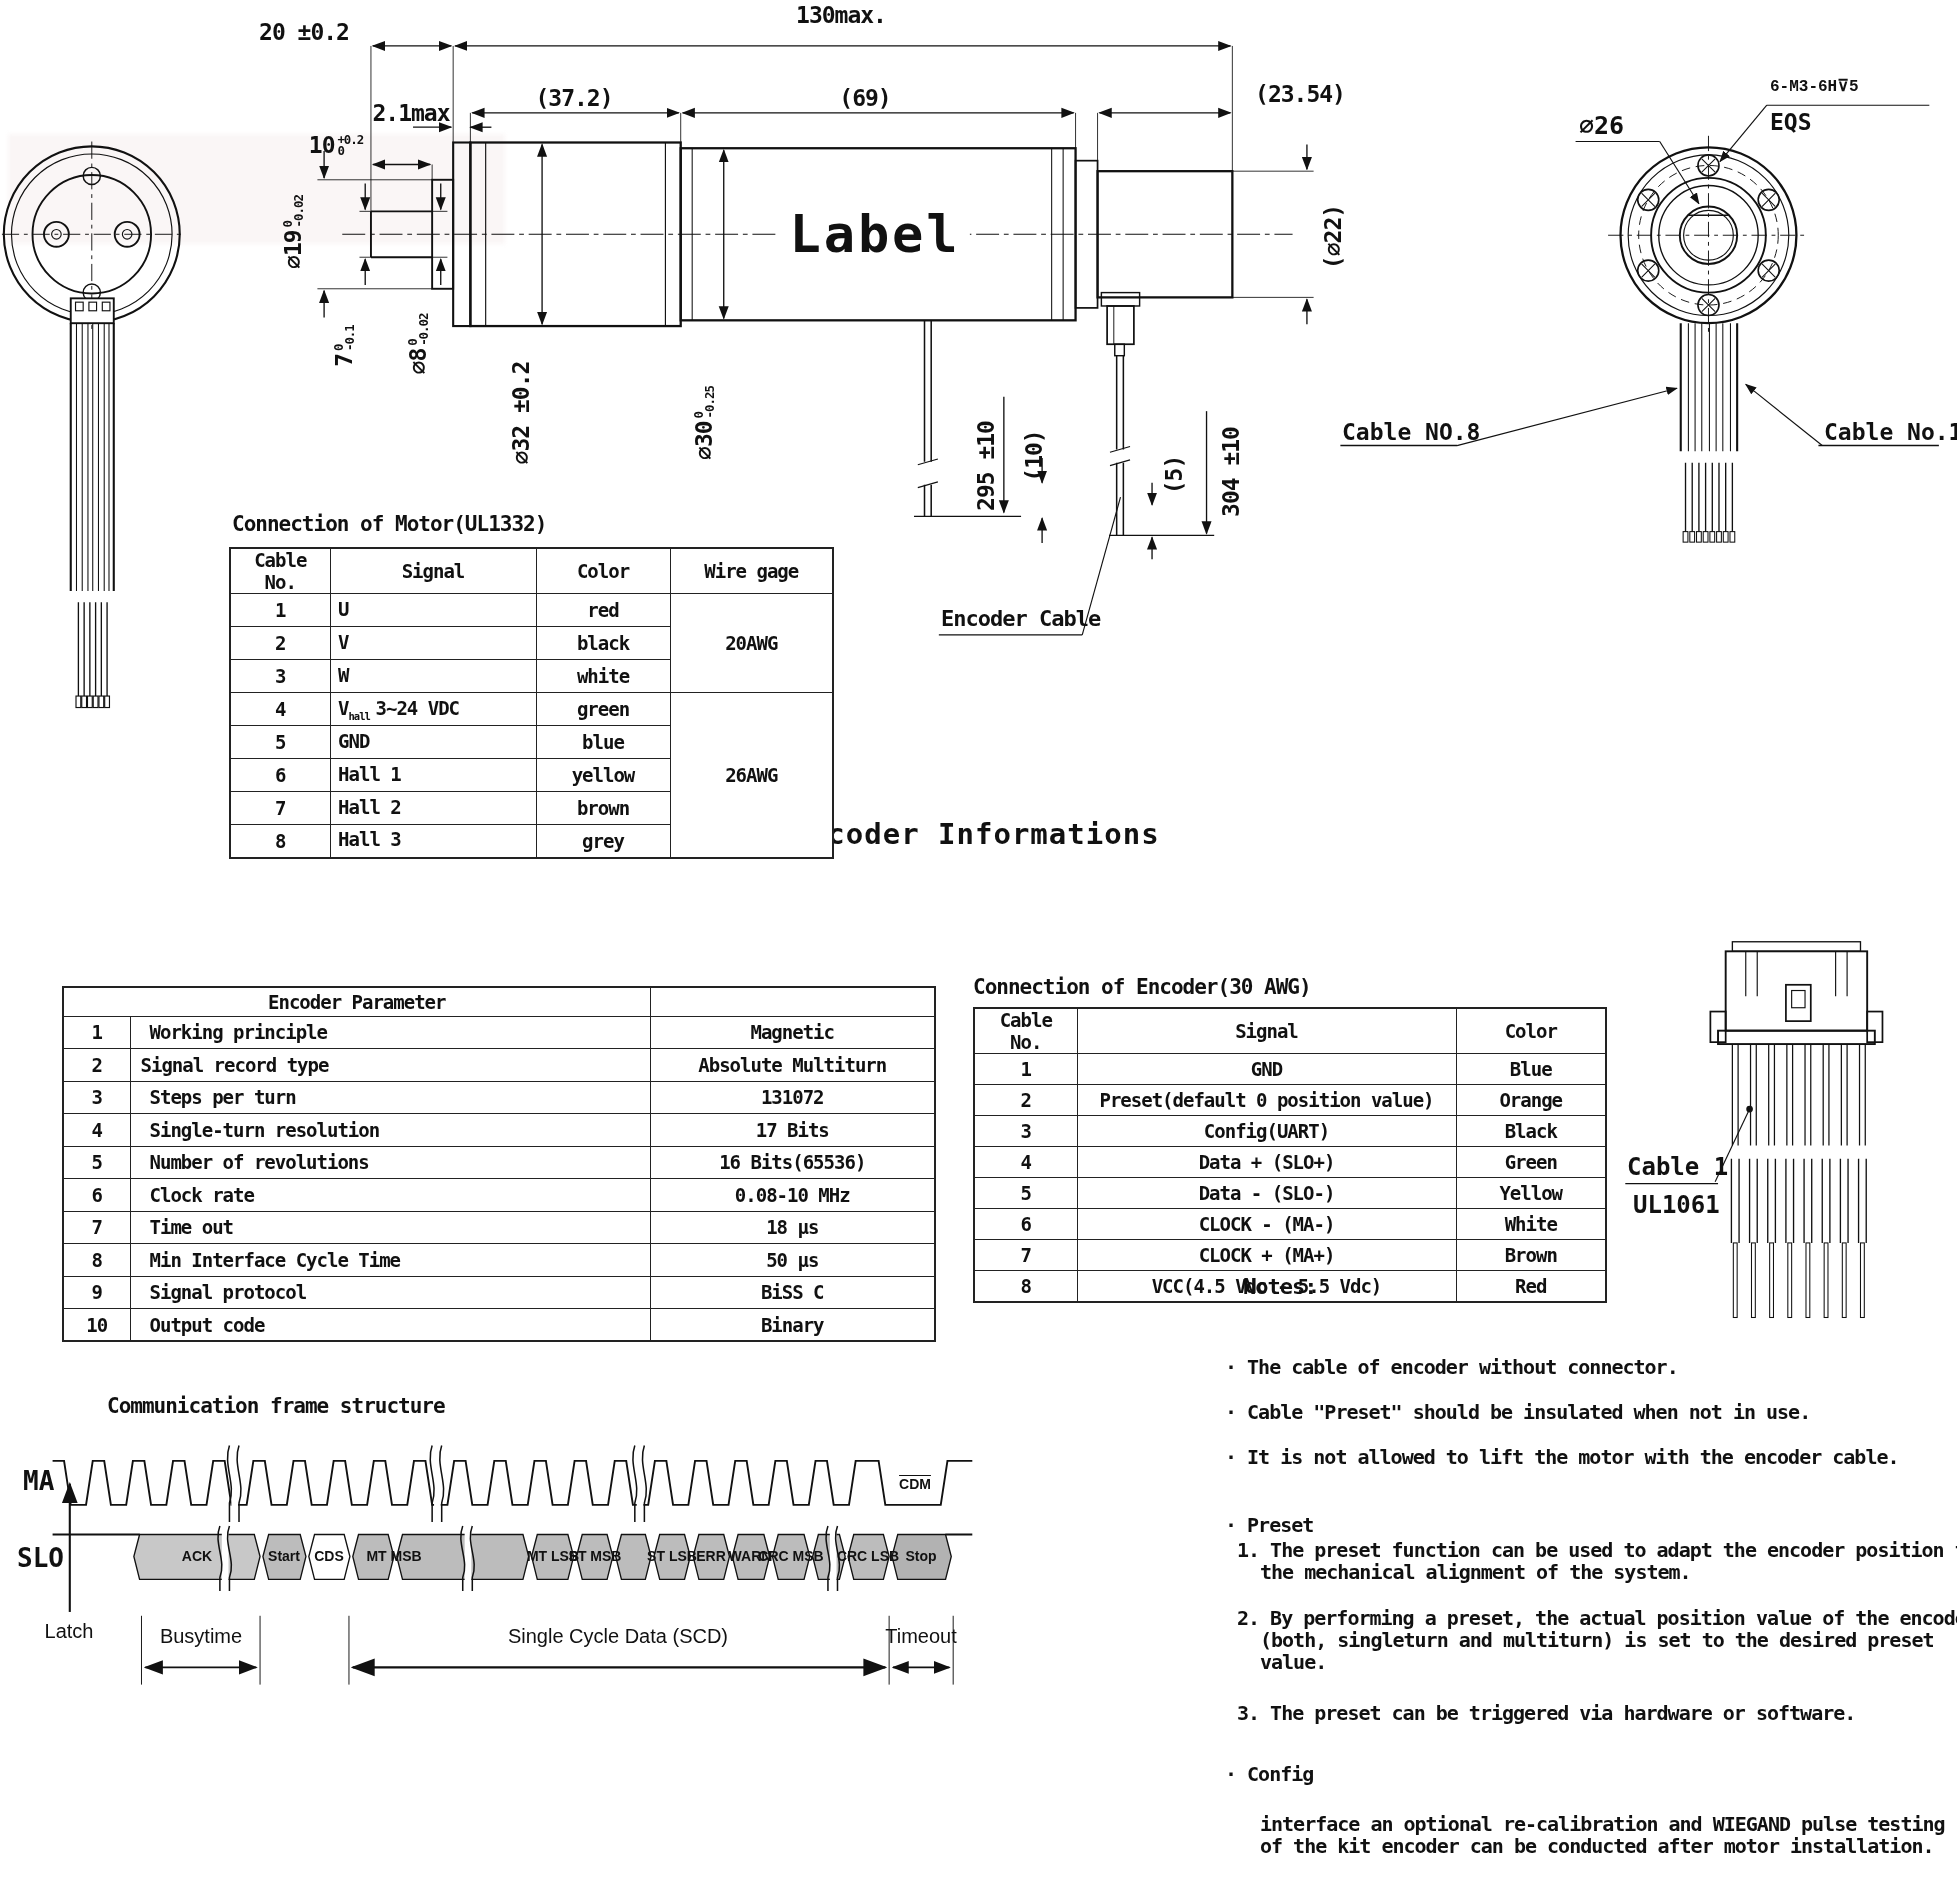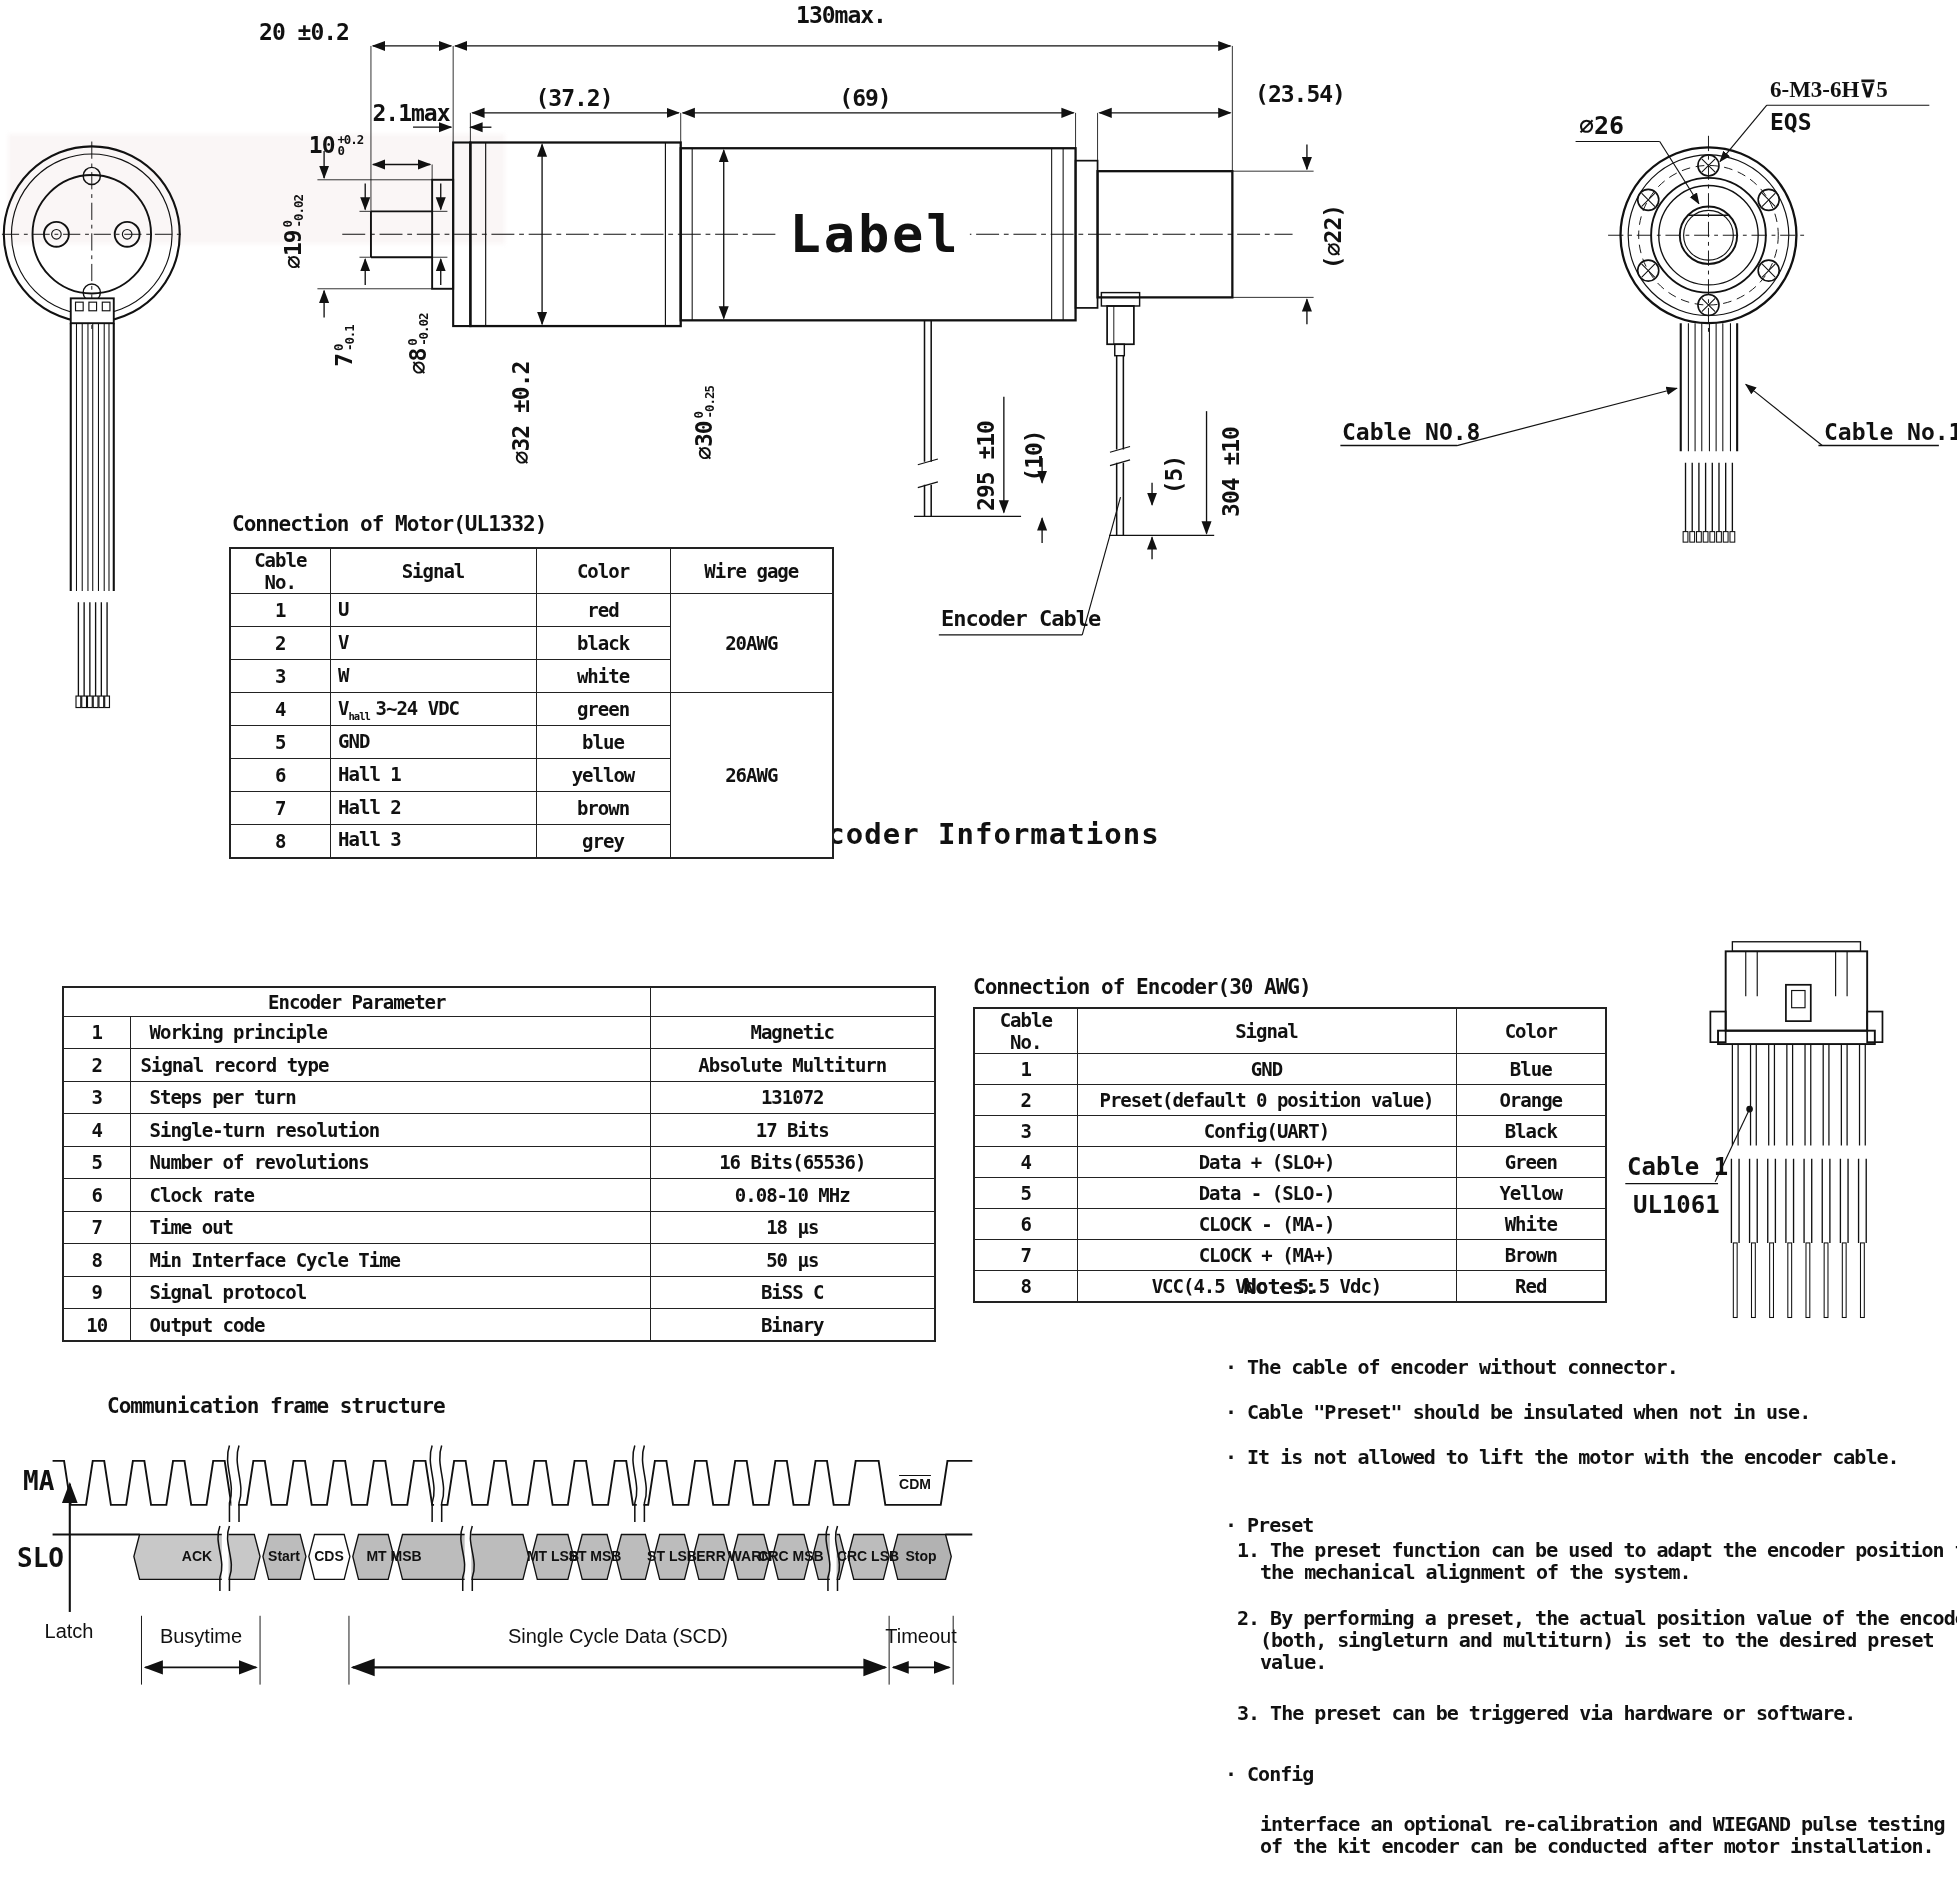--- a/index.html
+++ b/index.html
@@ -329,21 +329,21 @@
       <span>304 ±10</span>
     </span>
   <span class="t dim rot" style="left:1333px;top:237px">
       <span>(∅22)</span>
     </span>
 
   <span class="t c" style="left:875px;top:234px;font-size:52px;letter-spacing:2.9px;background:#fff;padding:0 9.6px">Label</span>
   <span class="t" style="left:941px;top:606px;font-size:22px;letter-spacing:-1px">Encoder Cable</span>
 
   <span class="t" style="left:1579px;top:111px;font-size:25px">∅26</span>
-  <span class="t" style="left:1770px;top:76px;font-size:23px;font-family:Liberation Serif, serif">6-M3-6H⊽5</span>
+  <span class="t" style="left:1770px;top:76px;font-size:16px;font-family:Liberation Mono, monospace">6-M3-6H⊽5</span>
   <span class="t" style="left:1770px;top:109px;font-size:23px">EQS</span>
   <span class="t" style="left:1342px;top:419px;font-size:23px">Cable NO.8</span>
   <span class="t" style="left:1824px;top:419px;font-size:23px">Cable No.1</span>
 
   <span class="t title" style="left:232px;top:512px">Connection of Motor(UL1332)</span>
   <span class="t bigtitle c" style="left:975px;top:834px">Encoder Informations</span>
   <span class="t title" style="left:973px;top:975px">Connection of Encoder(30 AWG)</span>
   <span class="t title" style="left:107px;top:1394px">Communication frame structure</span>
 
   <table style="left:229px;top:547px">

